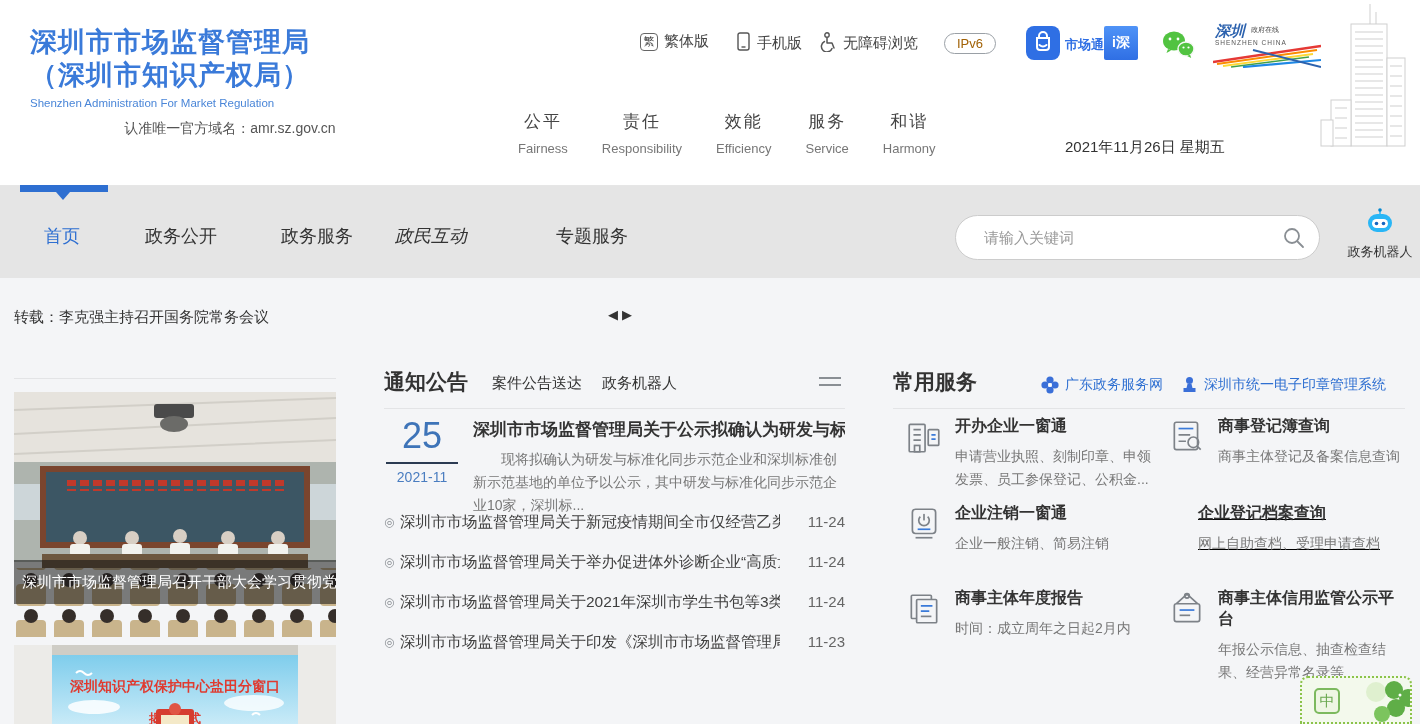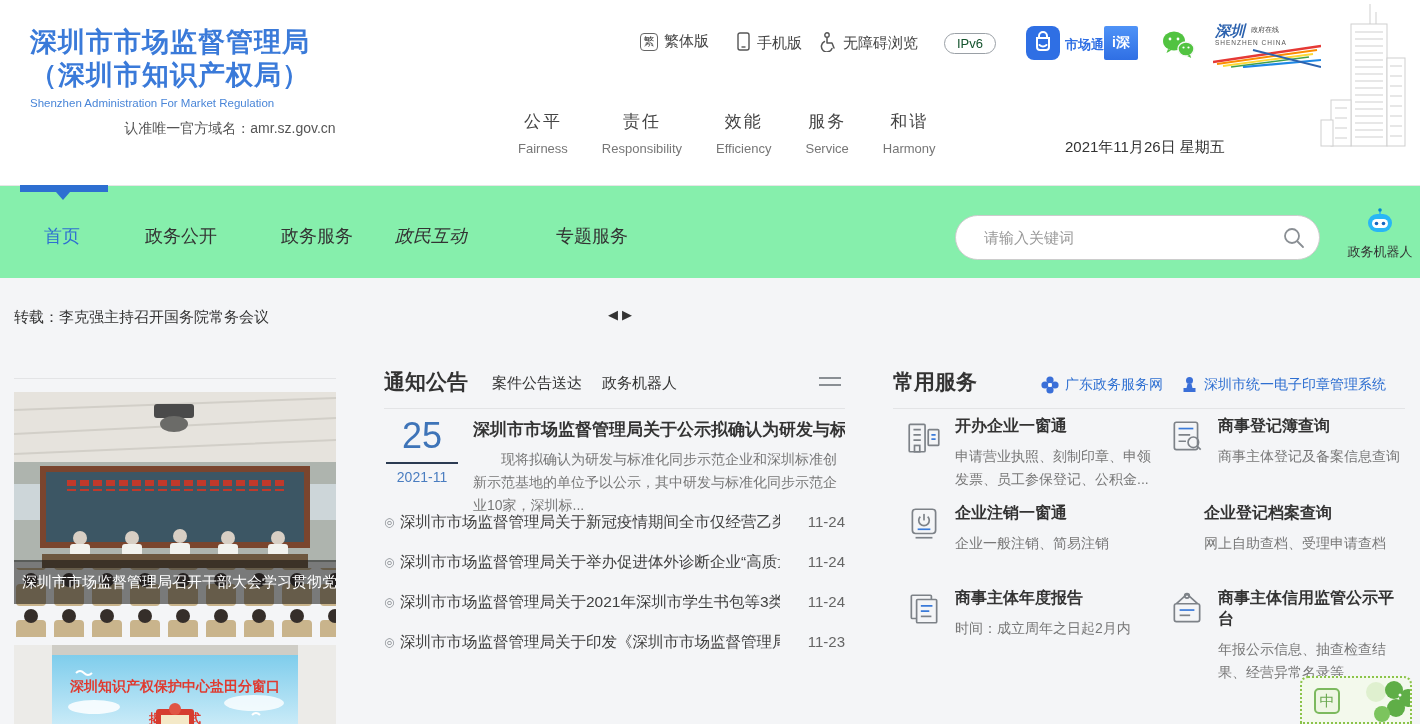--- a/index.html
+++ b/index.html
@@ -8,36 +8,36 @@
 
   
   .header { position:absolute; left:0; top:0; width:1420px; height:185px; background:#fff; }
   .logo { position:absolute; left:30px; top:26px; width:440px; cursor:pointer; }
   .logo-zh { color:#3a7ad9; font-size:27px; font-weight:bold; line-height:33px; letter-spacing:1px; }
   .logo-en { color:#4a86d8; font-size:11.5px; line-height:14px; width:400px; }
   .logo-domain { color:#555; font-size:14px; margin-top:10px; text-align:center; width:400px; }
 
   .util { position:absolute; top:32px; display:flex; align-items:center; gap:6px; color:#444; font-size:15px; cursor:pointer; }
   .badge-fan { display:inline-flex; align-items:center; justify-content:center; width:18px; height:18px; border:1px solid #666; border-radius:4px; font-size:11px; color:#444; }
-  .pill { border:1px solid #9aa0a6; border-radius:12px; padding:2px 12px; font-size:13px; color:#14532d; }
+  .pill { border:1px solid #9aa0a6; border-radius:12px; padding:2px 12px; font-size:13px; color:#a16207; }
 
   .appicon { position:absolute; cursor:pointer; display:flex; align-items:center; gap:5px; }
   .app-label { color:#2f6fe4; font-size:13px; font-weight:bold; }
   .i-sz { width:34px; height:34px; border-radius:2px; background:linear-gradient(180deg,#4f93f7,#2f6fe4); color:#fff; font-size:14px; font-weight:bold; display:flex; align-items:center; justify-content:center; }
 
   .values { position:absolute; left:518px; top:110px; display:flex; gap:34px; }
   .value { text-align:center; }
   .value .zh { font-size:17px; color:#444; letter-spacing:2px; }
   .value .en { font-size:13px; color:#777; margin-top:8px; }
 
   .date { position:absolute; left:1065px; top:138px; font-size:15px; color:#333;text-align:center; }
   .building { position:absolute; right:0; top:0; }
 
   
-  .navbar { position:absolute; left:0; top:185px; width:1420px; height:93px; background:#86efac; border-top:1px solid #e6e6e6; }
+  .navbar { position:absolute; left:0; top:185px; width:1420px; height:93px; background:#e5e5e5; border-top:1px solid #e6e6e6; }
   .nav-indicator { position:absolute; left:20px; top:-1px; width:88px; height:7px; background:#2e6fd1; }
   .nav-indicator-tri { position:absolute; left:56px; top:6px; width:0; height:0; border-left:7px solid transparent; border-right:7px solid transparent; border-top:8px solid #2e6fd1; }
   .nav-item { position:absolute; top:38px; font-size:18px; color:#333; cursor:pointer; }
   .nav-item.active { color:#2e6fd1; }
   .searchbox { position:absolute; left:955px; top:29px; width:365px; height:45px; border:1px solid #ccc; border-radius:23px; background:#fff; display:flex; align-items:center; }
   .searchbox input { flex:1; border:none; outline:none; background:transparent; margin-left:28px; font-size:15px; color:#333; font-family:inherit; }
   .searchbox input::placeholder { color:#999; }
   .search-btn { width:50px; display:flex; justify-content:center; cursor:pointer; }
   .robot { position:absolute; left:1342px; top:22px; width:76px; text-align:center; cursor:pointer; }
   .robot-label { font-size:13px; color:#333; margin-top:3px; }
@@ -76,21 +76,21 @@
   .n-title { position:absolute; left:16px; top:0; width:380px; font-size:15.5px; color:#3f3f3f; white-space:nowrap; overflow:hidden; }
   .n-date { position:absolute; right:0; top:0; font-size:15px; color:#666; }
 
   
   .services { position:absolute; left:893px; top:82px; width:512px; height:300px; }
   .services .col-title { position:absolute; left:0; top:8px; }
   .svc-link { position:absolute; top:16px; display:flex; align-items:center; gap:6px; font-size:14px; color:#2e6fd1; cursor:pointer; }
   .svc-item { position:absolute; cursor:pointer; }
   .svc-icon { position:absolute; left:0; top:2px; }
   .svc-body { position:absolute; left:50px; top:0; }
-  .svc-item.noicon .svc-body { left:36px; }
+  .svc-item.noicon .svc-body { left:30px;text-decoration:underline; }
   .svc-title { font-size:16px; font-weight:bold; color:#333; }
   .svc-desc { font-size:14px; color:#777; line-height:23px; margin-top:8px; }
 
   
   .widget { position:absolute; left:1300px; top:398px; width:112px; height:48px; border:2px dotted #8bc34a; border-radius:8px 8px 0 0; background:#f3f9ec; overflow:hidden; cursor:pointer; }
   .widget-zh { position:absolute; left:12px; top:10px; width:26px; height:26px; border:2px solid #7cb95e; border-radius:5px; color:#6aa84f; font-size:15px; display:flex; align-items:center; justify-content:center; background:#eef6e3; }
 </style>
 </head>
 <body>
 

